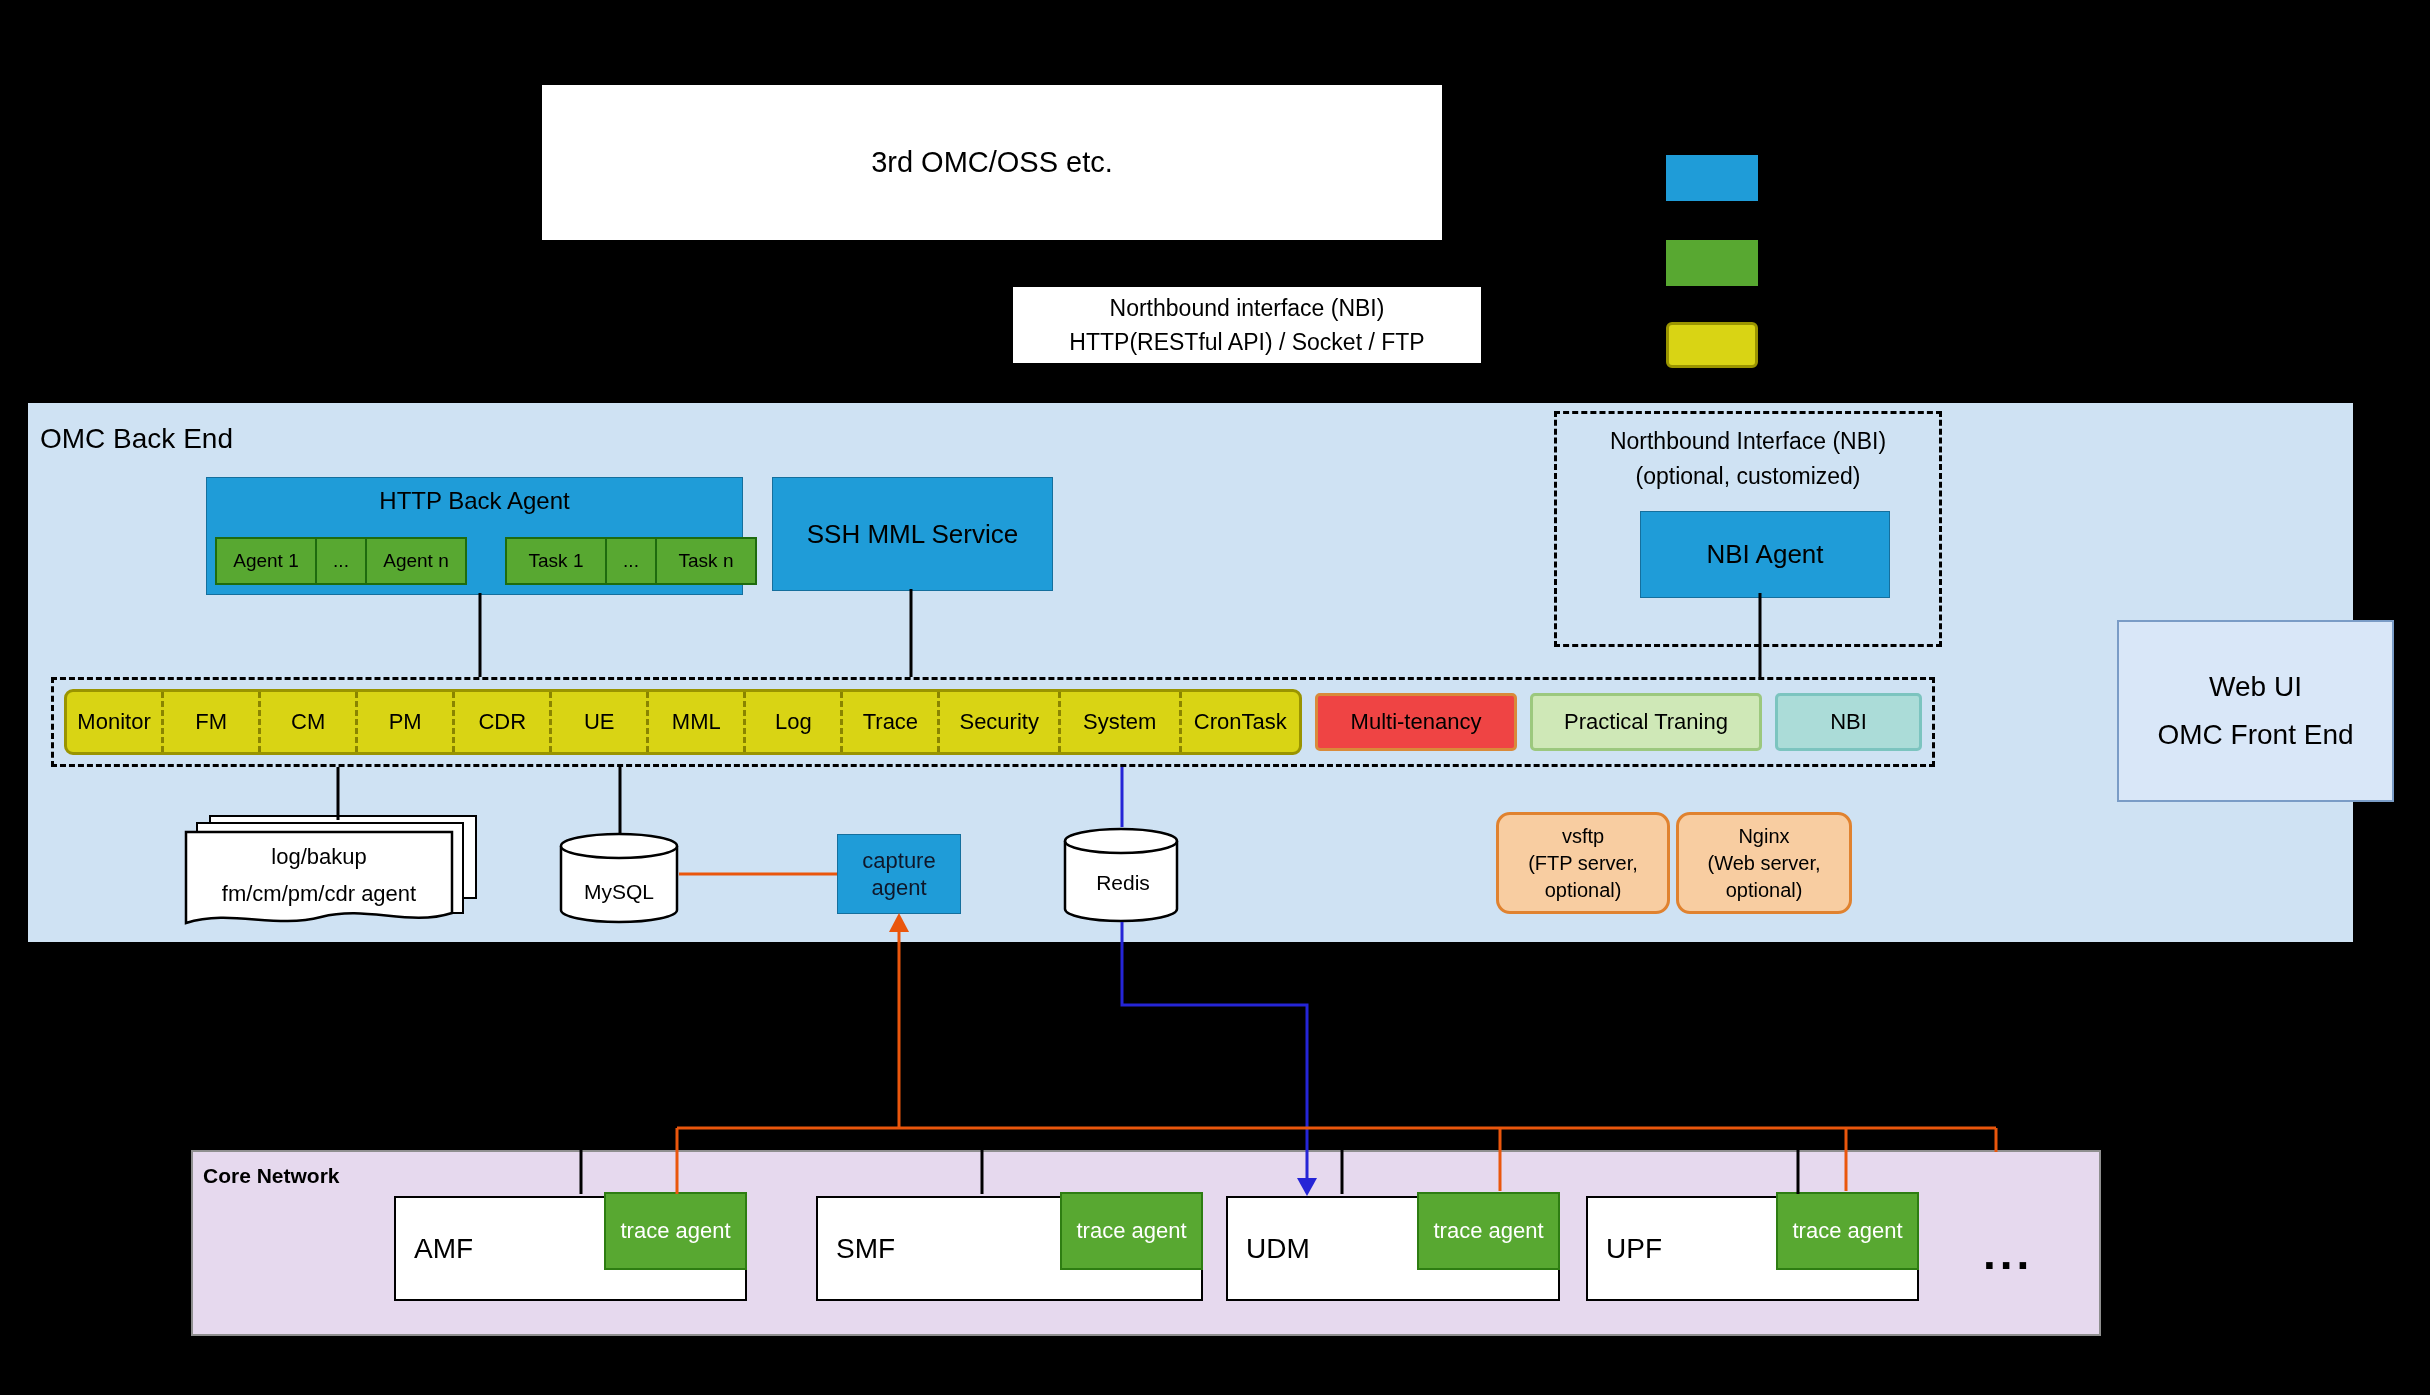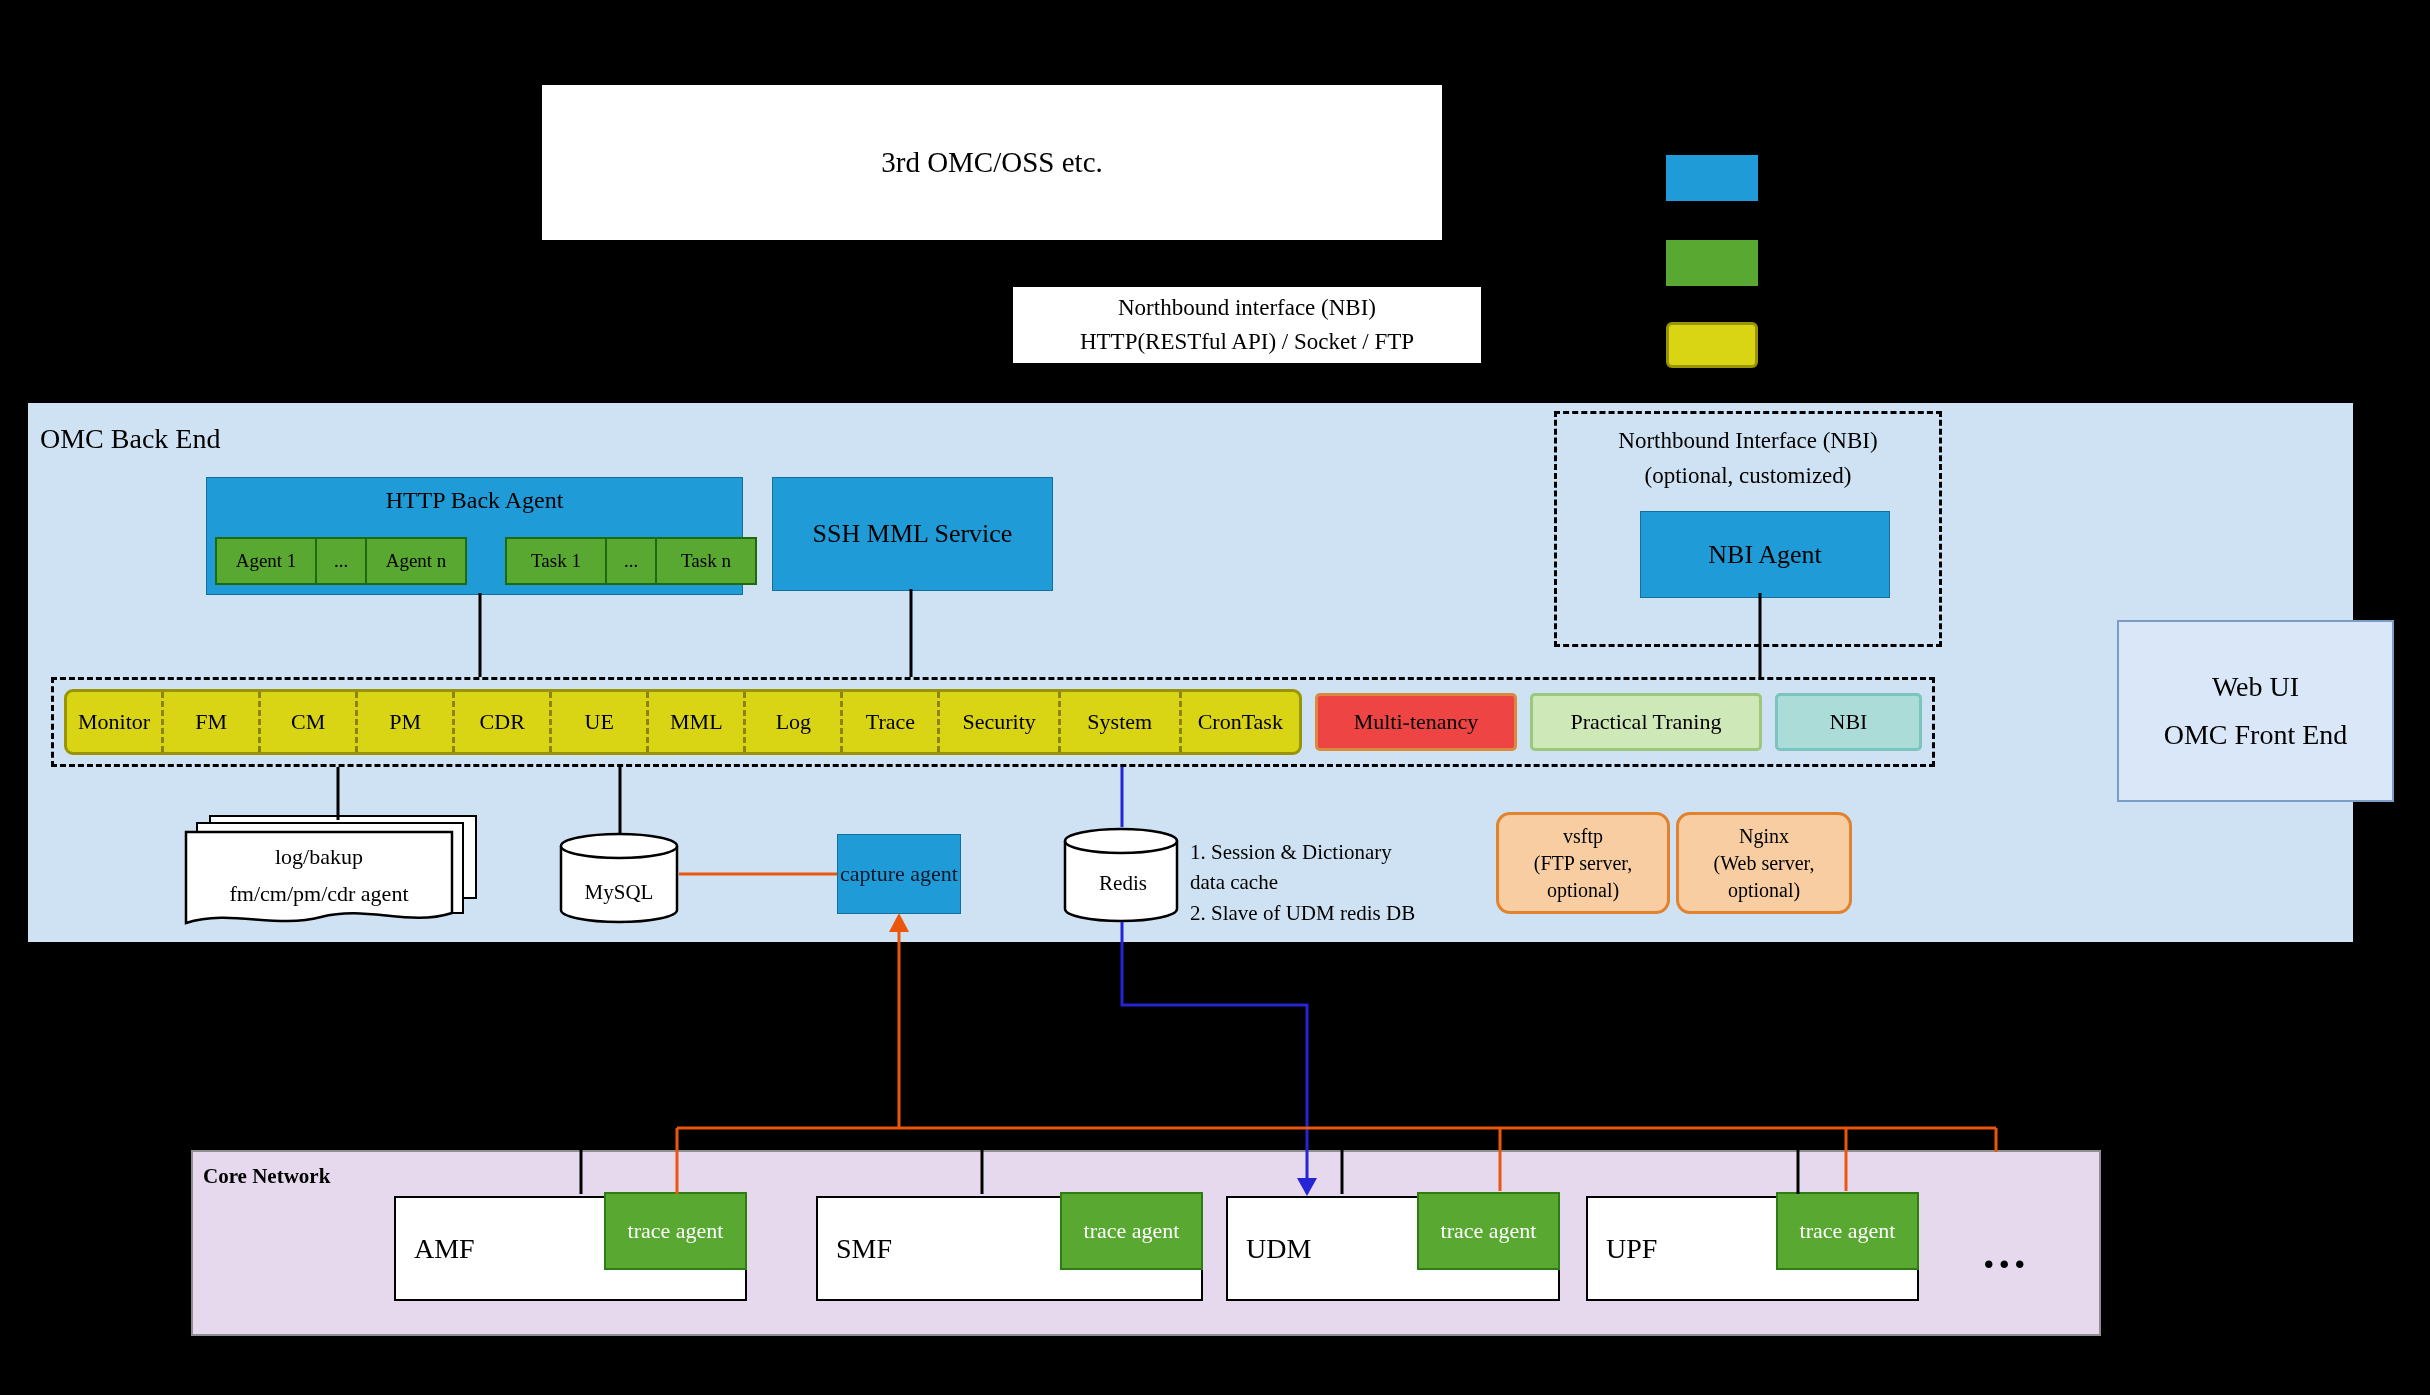--- a/index.html
+++ b/index.html
@@ -1,18 +1,18 @@
 <!DOCTYPE html>
 <html><head>
 <meta charset="utf-8">
 <style>
   html,body{margin:0;padding:0;background:#000;}
   .canvas{
     position:relative;width:2430px;height:1395px;background:#000;overflow:hidden;
-    font-family:Liberation Serif, serif;color:#000;
+    font-family:Liberation Sans, sans-serif;color:#000;
   }
   .abs{position:absolute;}
   .center{display:flex;align-items:center;justify-content:center;text-align:center;}
   .col{flex-direction:column;}
 
   
   .top-box{left:542px;top:85px;width:900px;height:155px;background:#fff;font-size:29px;}
   .nbi-banner{left:1013px;top:287px;width:468px;height:76px;background:#fff;font-size:23px;line-height:1.5;}
 
   
@@ -179,25 +179,20 @@
     </div>
 
     <div class="abs cyl redis">
       <svg width="118" height="96" viewBox="0 0 118 96">
         <path d="M3,14 L3,82 A56,12 0 0 0 115,82 L115,14" fill="#ffffff" stroke="#000000" stroke-width="2.5"></path>
         <ellipse cx="59" cy="14" rx="56" ry="12" fill="#ffffff" stroke="#000000" stroke-width="2.5"></ellipse>
       </svg>
       <div class="cyl-label" style="top:44px;">Redis</div>
     </div>
 
-    <div class="abs redis-note">
-      <div>1. Session &amp; Dictionary</div>
-      <div>data cache</div>
-      <div>2. Slave of UDM redis DB</div>
-    </div>
 
     <div class="abs center col opt-box vsftp">
       <div>vsftp</div>
       <div>(FTP server,</div>
       <div>optional)</div>
     </div>
     <div class="abs center col opt-box nginx">
       <div>Nginx</div>
       <div>(Web server,</div>
       <div>optional)</div>

